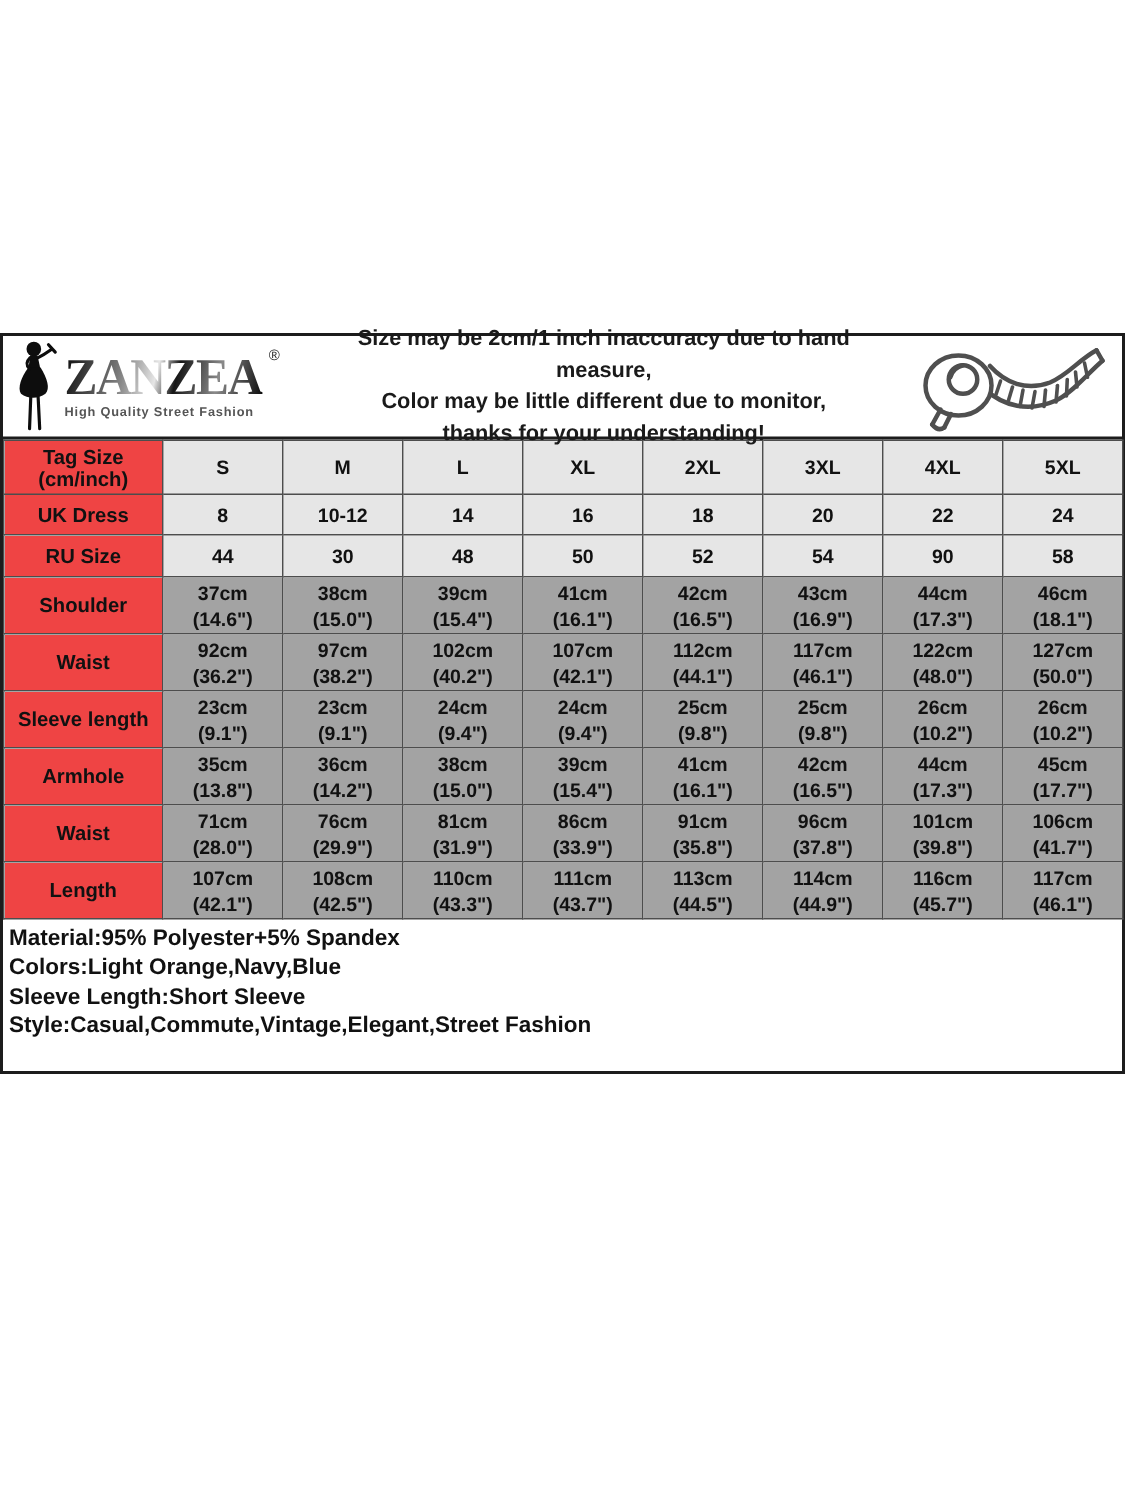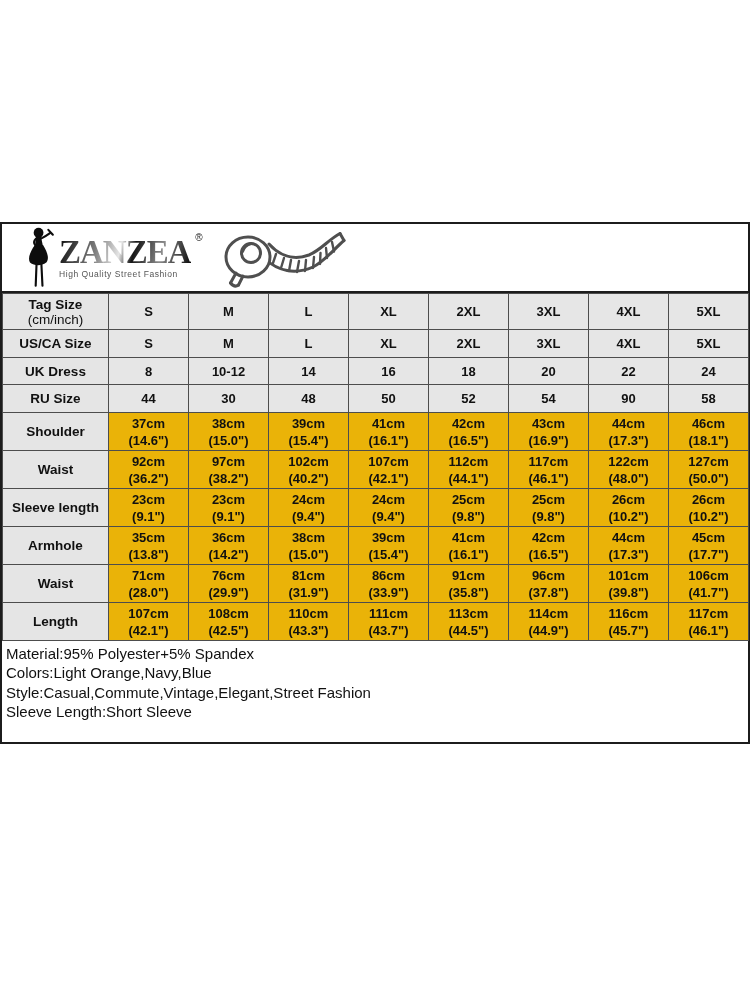--- a/index.html
+++ b/index.html
@@ -2,47 +2,47 @@
 <html><head>
 <meta charset="utf-8">
 <style>
   html,body{margin:0;padding:0;background:#ffffff;}
   body{width:750px;height:1000px;font-family:"Liberation Sans",sans-serif;-webkit-font-smoothing:antialiased;}
   .sheet{padding-top:222px;}
   .frame{width:750px;box-sizing:border-box;border:2px solid #1c1c1c;background:#fff;}
 
   
   .header-box{height:69px;border-bottom:2px solid #1c1c1c;display:flex;align-items:center;box-sizing:border-box;}
-  .logo{width:205px;display:flex;align-items:center;padding-left:24px;box-sizing:border-box;flex:none;}
+  .logo{width:205px;display:flex;align-items:center;padding-left:8px;box-sizing:border-box;flex:none;}
   .logo svg{flex:none;}
   .logo-text{margin-left:3px;line-height:1;}
   .brand-row{position:relative;display:inline-block;}
   .brand{font-family:"Liberation Serif",serif;font-weight:700;font-size:33px;letter-spacing:-1px;
          background:linear-gradient(105deg,#0a0a0a 0%,#7b7b7b 28%,#e6e6e6 46%,#161616 56%,#8a8a8a 76%,#050505 100%);
          -webkit-background-clip:text;background-clip:text;color:transparent;transform:scaleY(1.04);display:inline-block;}
   .reg{position:absolute;top:-3px;right:-12px;font-size:10px;color:#222;font-family:"Liberation Sans",sans-serif;}
-  .tagline{font-size:8.5px;font-weight:400;color:#555;letter-spacing:0.55px;margin-top:1px;white-space:nowrap;}
+  .tagline{font-size:8.5px;font-weight:700;color:#555;letter-spacing:0.55px;margin-top:1px;white-space:nowrap;}
 
   .notice{flex:1;text-align:center;font-size:14.5px;font-weight:700;color:#1a1a1a;line-height:21px;padding-top:1px;}
   .tape{width:150px;flex:none;display:flex;justify-content:center;align-items:center;}
 
   
   table{width:746px;border-collapse:collapse;table-layout:fixed;}
   th,td{border:1px solid #4d4d4d;text-align:center;vertical-align:middle;font-weight:700;color:#111;
         font-size:13px;padding:0;overflow:hidden;}
-  th{background:#e5e5e5;font-size:13.5px;}
+  th{background:#ef4444;font-size:13.5px;}
   tr.gray td{background:#e6e6e6;}
-  tr.meas td{background:#eab308;}
+  tr.meas td{background:#a3a3a3;}
   tr.r-tag{height:36px;} tr.r-s{height:28px;} tr.r-uk{height:27px;} tr.r-m{height:38px;margin-top:28px;}
-  .sub{display:block;font-weight:400;}
+  .sub{display:block;font-weight:700;}
   td .cm,td .in{display:block;line-height:17px;}
 
   
   .info-box{box-sizing:border-box;min-height:101px;padding:3px 4px 4px 4px;}
-  .info-line{font-size:15px;font-weight:400;color:#111;line-height:19.4px;white-space:nowrap;}
+  .info-line{font-size:15px;font-weight:700;color:#111;line-height:19.4px;white-space:nowrap;}
 </style>
 </head>
 <body>
 
 <div class="sheet">
   <div class="frame">
 
     <div class="header-box">
       <div class="logo">
         <svg width="30" height="62" viewBox="0 0 34 76">
@@ -61,20 +61,25 @@
         </svg>
         <div class="logo-text">
           <span class="brand-row">
             <span class="brand">ZANZEA</span>
             <span class="reg">®</span>
           </span>
           <div class="tagline">High Quality Street Fashion</div>
         </div>
       </div>
 
+      <div class="notice">
+        <div>Size may be 2cm/1 inch inaccuracy due to hand measure,</div>
+        <div>Color may be little different due to monitor,</div>
+        <div>thanks for your understanding!</div>
+      </div>
 
       <div class="tape">
         <svg width="134" height="62" viewBox="0 0 134 62">
           <g fill="none" stroke="#4f4f4f" stroke-width="3" stroke-linecap="round">
             <path d="M54 17 C64 28 78 34 94 28 C106 23 113 13 125 6.5"></path>
             <path d="M50 32 C63 44 80 48 98 40 C110 34 119 22 129 13.5"></path>
             <path d="M125 6.5 L129 13.5"></path>
             <g stroke-width="2.4">
               <path d="M58 36 L61 27"></path>
                 <path d="M66 41 L69 31"></path>
@@ -117,31 +122,20 @@
           </th>
           <td>S</td>
           <td>M</td>
           <td>L</td>
           <td>XL</td>
           <td>2XL</td>
           <td>3XL</td>
           <td>4XL</td>
           <td>5XL</td>
         </tr>
-        <tr class="gray r-s">
-          <th>US/CA Size</th>
-          <td>S</td>
-          <td>M</td>
-          <td>L</td>
-          <td>XL</td>
-          <td>2XL</td>
-          <td>3XL</td>
-          <td>4XL</td>
-          <td>5XL</td>
-        </tr>
         <tr class="gray r-uk">
           <th>UK Dress</th>
           <td>8</td>
           <td>10-12</td>
           <td>14</td>
           <td>16</td>
           <td>18</td>
           <td>20</td>
           <td>22</td>
           <td>24</td>
@@ -367,18 +361,18 @@
               <span class="cm">117cm</span>
               <span class="in">(46.1")</span>
             </td>
         </tr>
       </tbody>
     </table>
 
     <div class="info-box">
       <div class="info-line">Material:95% Polyester+5% Spandex</div>
       <div class="info-line">Colors:Light Orange,Navy,Blue</div>
+      <div class="info-line">Sleeve Length:Short Sleeve</div>
       <div class="info-line">Style:Casual,Commute,Vintage,Elegant,Street Fashion</div>
-      <div class="info-line">Sleeve Length:Short Sleeve</div>
     </div>
 
   </div>
 </div>
 
 </body></html>

